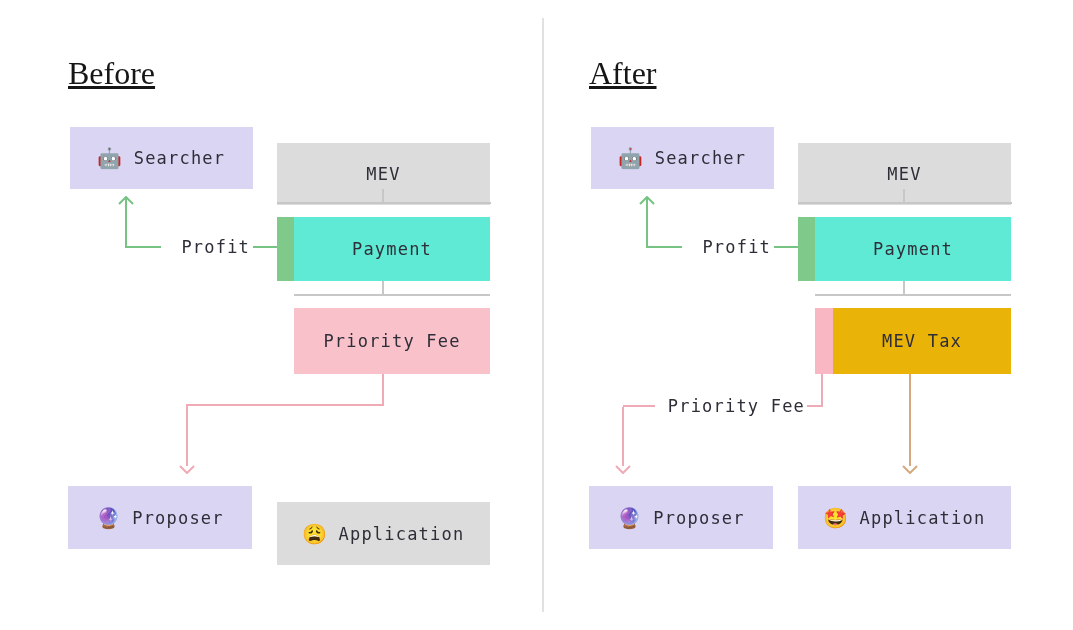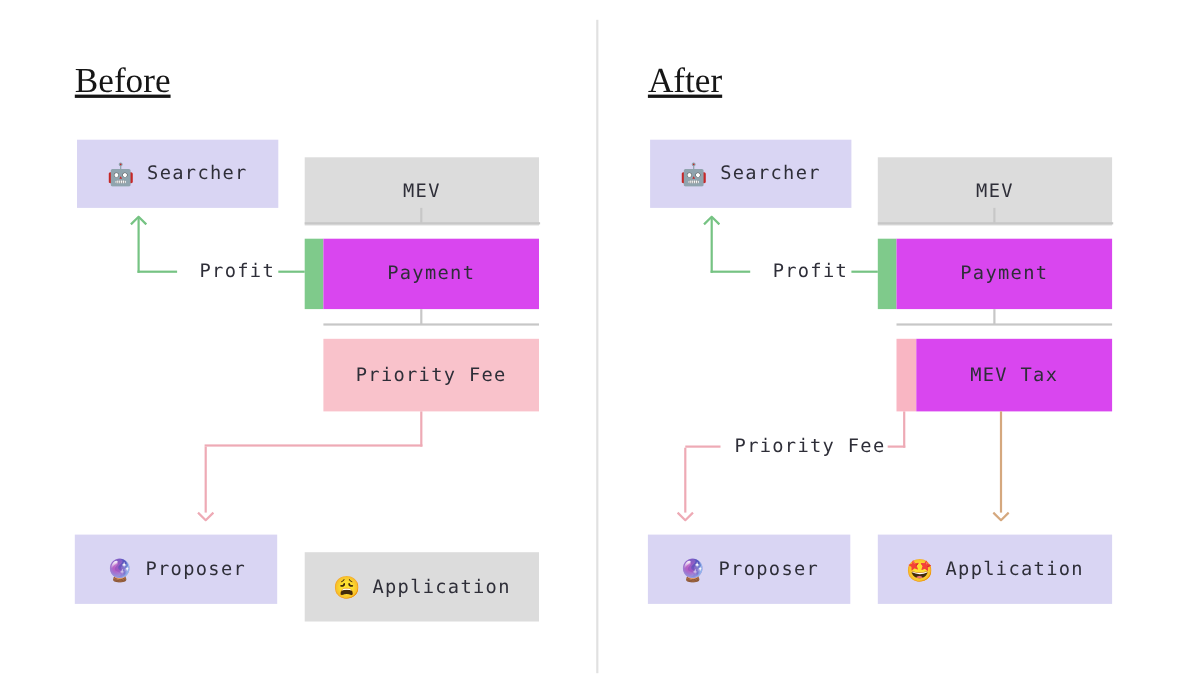--- a/index.html
+++ b/index.html
@@ -9,23 +9,23 @@
   #p-before{left:0;width:543px;}
   #p-after{left:521px;width:552px;}
   .divider{position:absolute;left:542px;top:18px;width:2px;height:594px;background:#e1e1e1;}
   .title{position:absolute;left:68px;top:56px;font-family:"Liberation Serif",serif;
          font-size:32px;line-height:1.1;color:#161616;text-decoration:underline;}
   .box{position:absolute;display:flex;align-items:center;justify-content:center;gap:11px;
        font-size:17px;letter-spacing:1.2px;color:#2e2e38;white-space:nowrap;}
   .emoji{font-size:20px;letter-spacing:0;line-height:1;}
   .lav{background:#d9d5f3;}
   .gry{background:#dcdcdc;margin-top:16px;}
-  .cyn{background:#d946ef;}
+  .cyn{background:#5eead4;}
   .pnk{background:#f9c2cb;}
-  .tan{background:#d946ef;}
+  .tan{background:#eab308;}
   .bar{position:absolute;}
   .g-bar{background:#7fca8b;}
   .p-strip{background:#f9b6c3;}
   .vl,.hl{position:absolute;}
   .c-gray{background:#c7c7c7;}
   .c-green{background:#76c383;}
   .c-pink{background:#eeaab5;}
   .c-tan{background:#d5a87e;}
   .lbl{position:absolute;font-size:17px;letter-spacing:1.2px;color:#2e2e38;
        text-align:right;line-height:18px;white-space:nowrap;}

